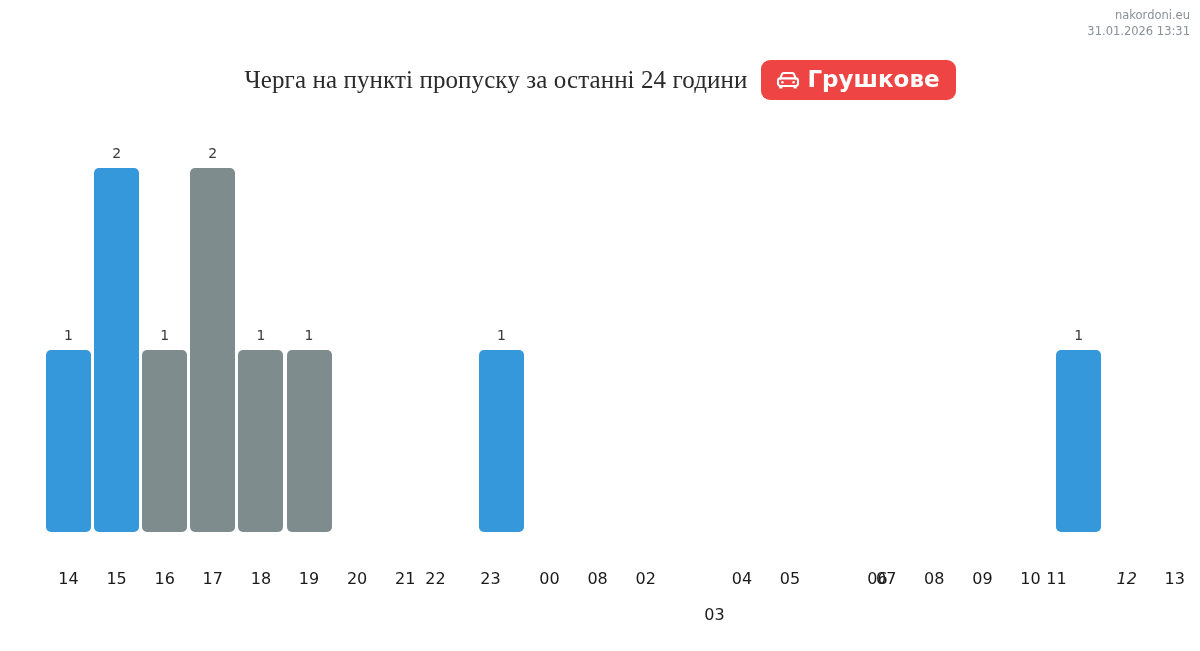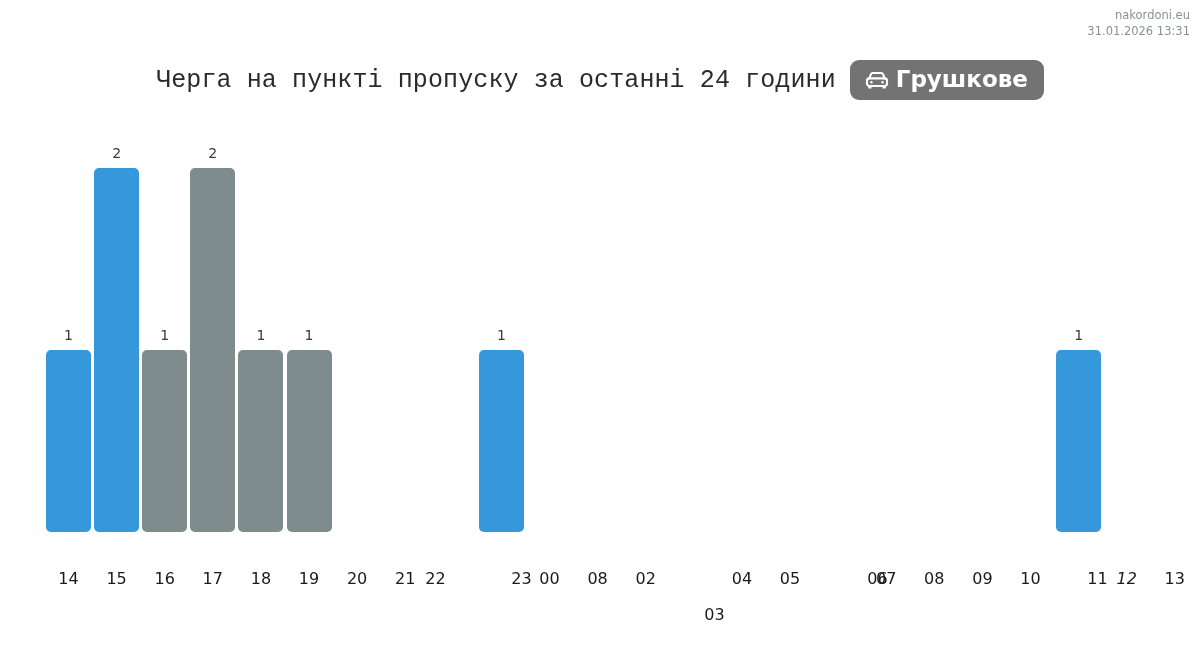--- a/index.html
+++ b/index.html
@@ -37,29 +37,29 @@
     width: 1200px;
     height: 48px;
     display: flex;
     align-items: center;
     justify-content: center;
     gap: 14px;
   }
   #chart-title {
     font-size: 25px;
     color: #2b2b2b;
-    font-family: Liberation Mono, monospace;
+    font-family: Liberation Serif, serif;
     white-space: nowrap;
     letter-spacing: 0.1px;
   }
   #checkpoint-badge {
     display: inline-flex;
     align-items: center;
     gap: 6px;
-    background: #737373;
+    background: #ef4444;
     color: #ffffff;
     border-radius: 9px;
     padding: 8px 16px 9px 14px;
     font-size: 23px;
     font-weight: bold;
     white-space: nowrap;
     line-height: 1;
   }
   #checkpoint-badge .car-icon {
     display: inline-flex;
@@ -202,28 +202,28 @@
 <div id="x-axis">
     <div class="x-tick" style="left: 0px;">14</div>
     <div class="x-tick" style="left: 48.1px;">15</div>
     <div class="x-tick" style="left: 96.2px;">16</div>
     <div class="x-tick" style="left: 144.3px;">17</div>
     <div class="x-tick" style="left: 192.4px;">18</div>
     <div class="x-tick" style="left: 240.5px;">19</div>
     <div class="x-tick" style="left: 288.6px;">20</div>
     <div class="x-tick" style="left: 336.7px;">21</div>
     <div class="x-tick" style="left: 367px;">22</div>
-    <div class="x-tick" style="left: 453px;">23</div>
+    <div class="x-tick" style="left: 422px;">23</div>
     <div class="x-tick" style="left: 481px;">00</div>
     <div class="x-tick" style="left: 529.1px;">08</div>
     <div class="x-tick" style="left: 577.2px;">02</div>
     <div class="x-tick" style="left: 646px; margin-top: 36px;">03</div>
     <div class="x-tick" style="left: 673.4px;">04</div>
     <div class="x-tick" style="left: 721.5px;">05</div>
     <div class="x-tick" style="left: 809px;">06</div>
     <div class="x-tick" style="left: 817.7px;">07</div>
     <div class="x-tick" style="left: 865.8px;">08</div>
     <div class="x-tick" style="left: 913.9px;">09</div>
     <div class="x-tick" style="left: 962px;">10</div>
-    <div class="x-tick" style="left: 1029px;">11</div>
+    <div class="x-tick" style="left: 988px;">11</div>
     <div class="x-tick" style="left: 1058.2px; font-style: italic;">12</div>
     <div class="x-tick" style="left: 1106.3px;">13</div>
   </div>
 
 </body></html>

